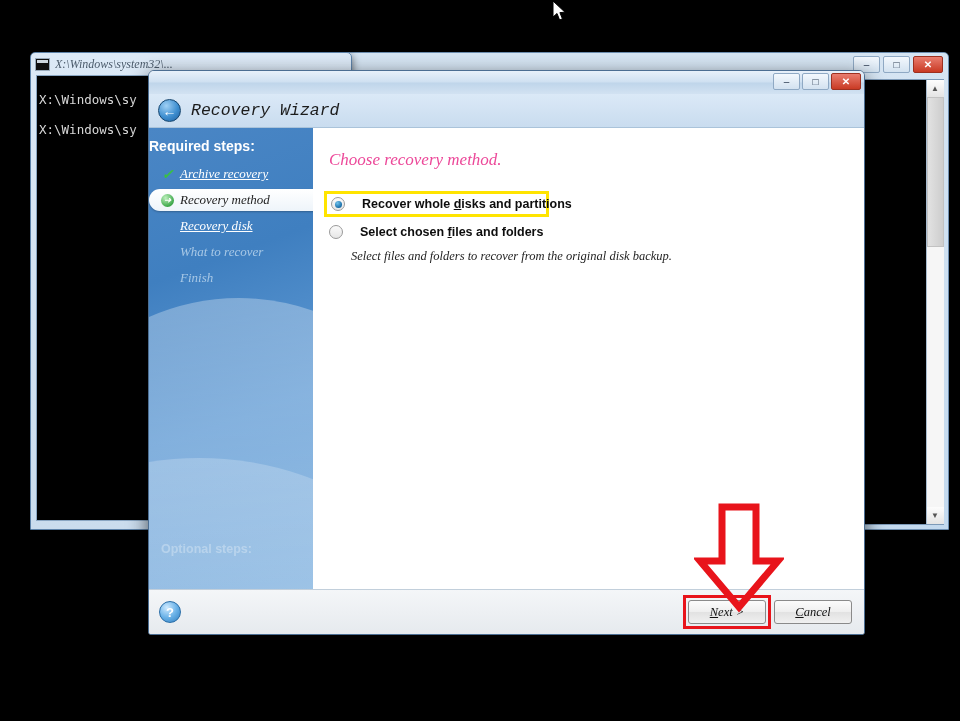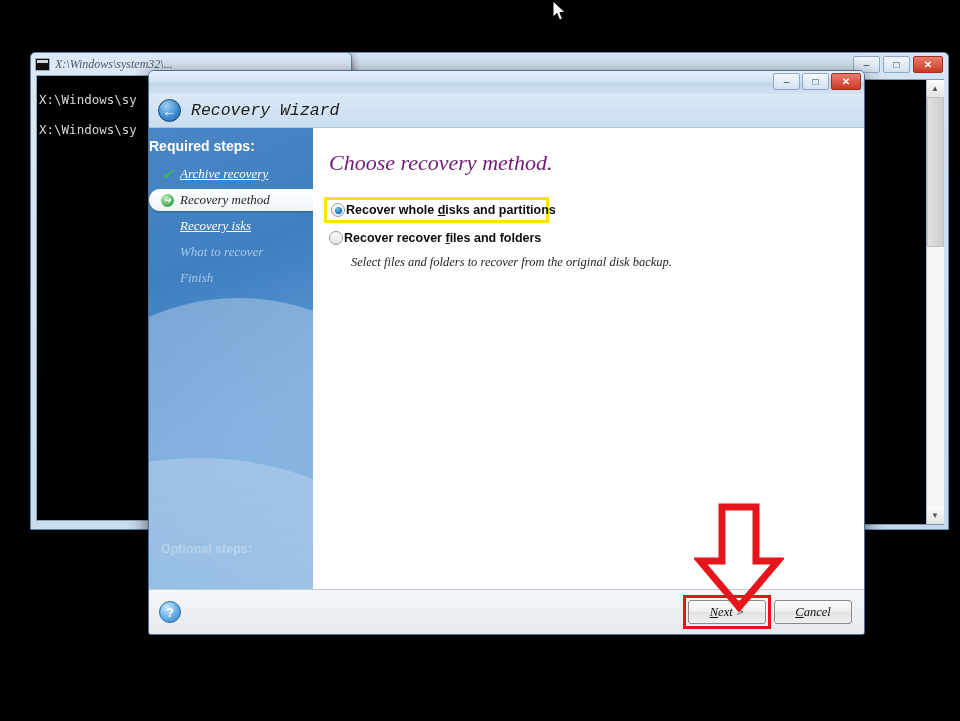--- a/index.html
+++ b/index.html
@@ -163,23 +163,23 @@
   .mark { width: 13px; display: inline-block; text-align: center; }
   .opt-steps {
     position: absolute; left: 12px; bottom: 33px; z-index: 2;
     font-size: 12.5px; font-weight: bold; color: rgba(255,255,255,.30);
   }
 
   
   .wz-content { flex: 1; background: #fff; padding: 22px 0 0 16px; position: relative; }
   .content-head {
     font-family: "Liberation Serif", serif; font-style: italic;
-    font-size: 22px; color: #701a75; margin-bottom: 21px;
-  }
-  .radio-row { display: flex; align-items: center; gap: 1px; height: 20px; }
+    font-size: 17px; color: #ec4899; margin-bottom: 21px;
+  }
+  .radio-row { display: flex; align-items: center; gap: 17px; height: 20px; }
   .radio-row.highlight {
     border: 3px solid #ffe400; width: 225px; padding-left: 4px; height: 26px;
     margin-left: -5px; margin-bottom: 5px;
   }
   .rad {
     width: 14px; height: 14px; border-radius: 50%; flex: none;
     background: linear-gradient(180deg,#fbfbfb,#e6e6e6);
     border: 1px solid #9a9a9a;
     display: flex; align-items: center; justify-content: center;
   }
@@ -282,21 +282,21 @@
             <span class="lbl">Archive recovery</span>
           </div>
 
           <div class="step current">
             <span class="arrow-ic">➜</span>
             <span class="lbl">Recovery method</span>
           </div>
 
           <div class="step">
             <span class="mark"></span>
-            <span class="lbl">Recovery isks</span>
+            <span class="lbl">Recovery disk</span>
           </div>
 
           <div class="step disabled">
             <span class="mark"></span>
             <span class="lbl">What to recover</span>
           </div>
 
           <div class="step disabled">
             <span class="mark"></span>
             <span class="lbl">Finish</span>
@@ -308,21 +308,21 @@
       <div class="wz-content">
         <div class="content-head">Choose recovery method.</div>
 
         <div class="radio-row highlight">
           <span class="rad on"></span>
           <span class="radio-label"><span>Recover whole </span><u>d</u><span>isks and partitions</span></span>
         </div>
 
         <div class="radio-row">
           <span class="rad"></span>
-          <span class="radio-label"><span>Recover recover </span><u>f</u><span>iles and folders</span></span>
+          <span class="radio-label"><span>Select chosen </span><u>f</u><span>iles and folders</span></span>
         </div>
 
         <div class="radio-desc">Select files and folders to recover from the original disk backup.</div>
       </div>
     </div>
 
     <div class="wz-foot">
       <div class="helpbtn">?</div>
       <div class="foot-spacer"></div>
       <div class="btn-wrap annot">

